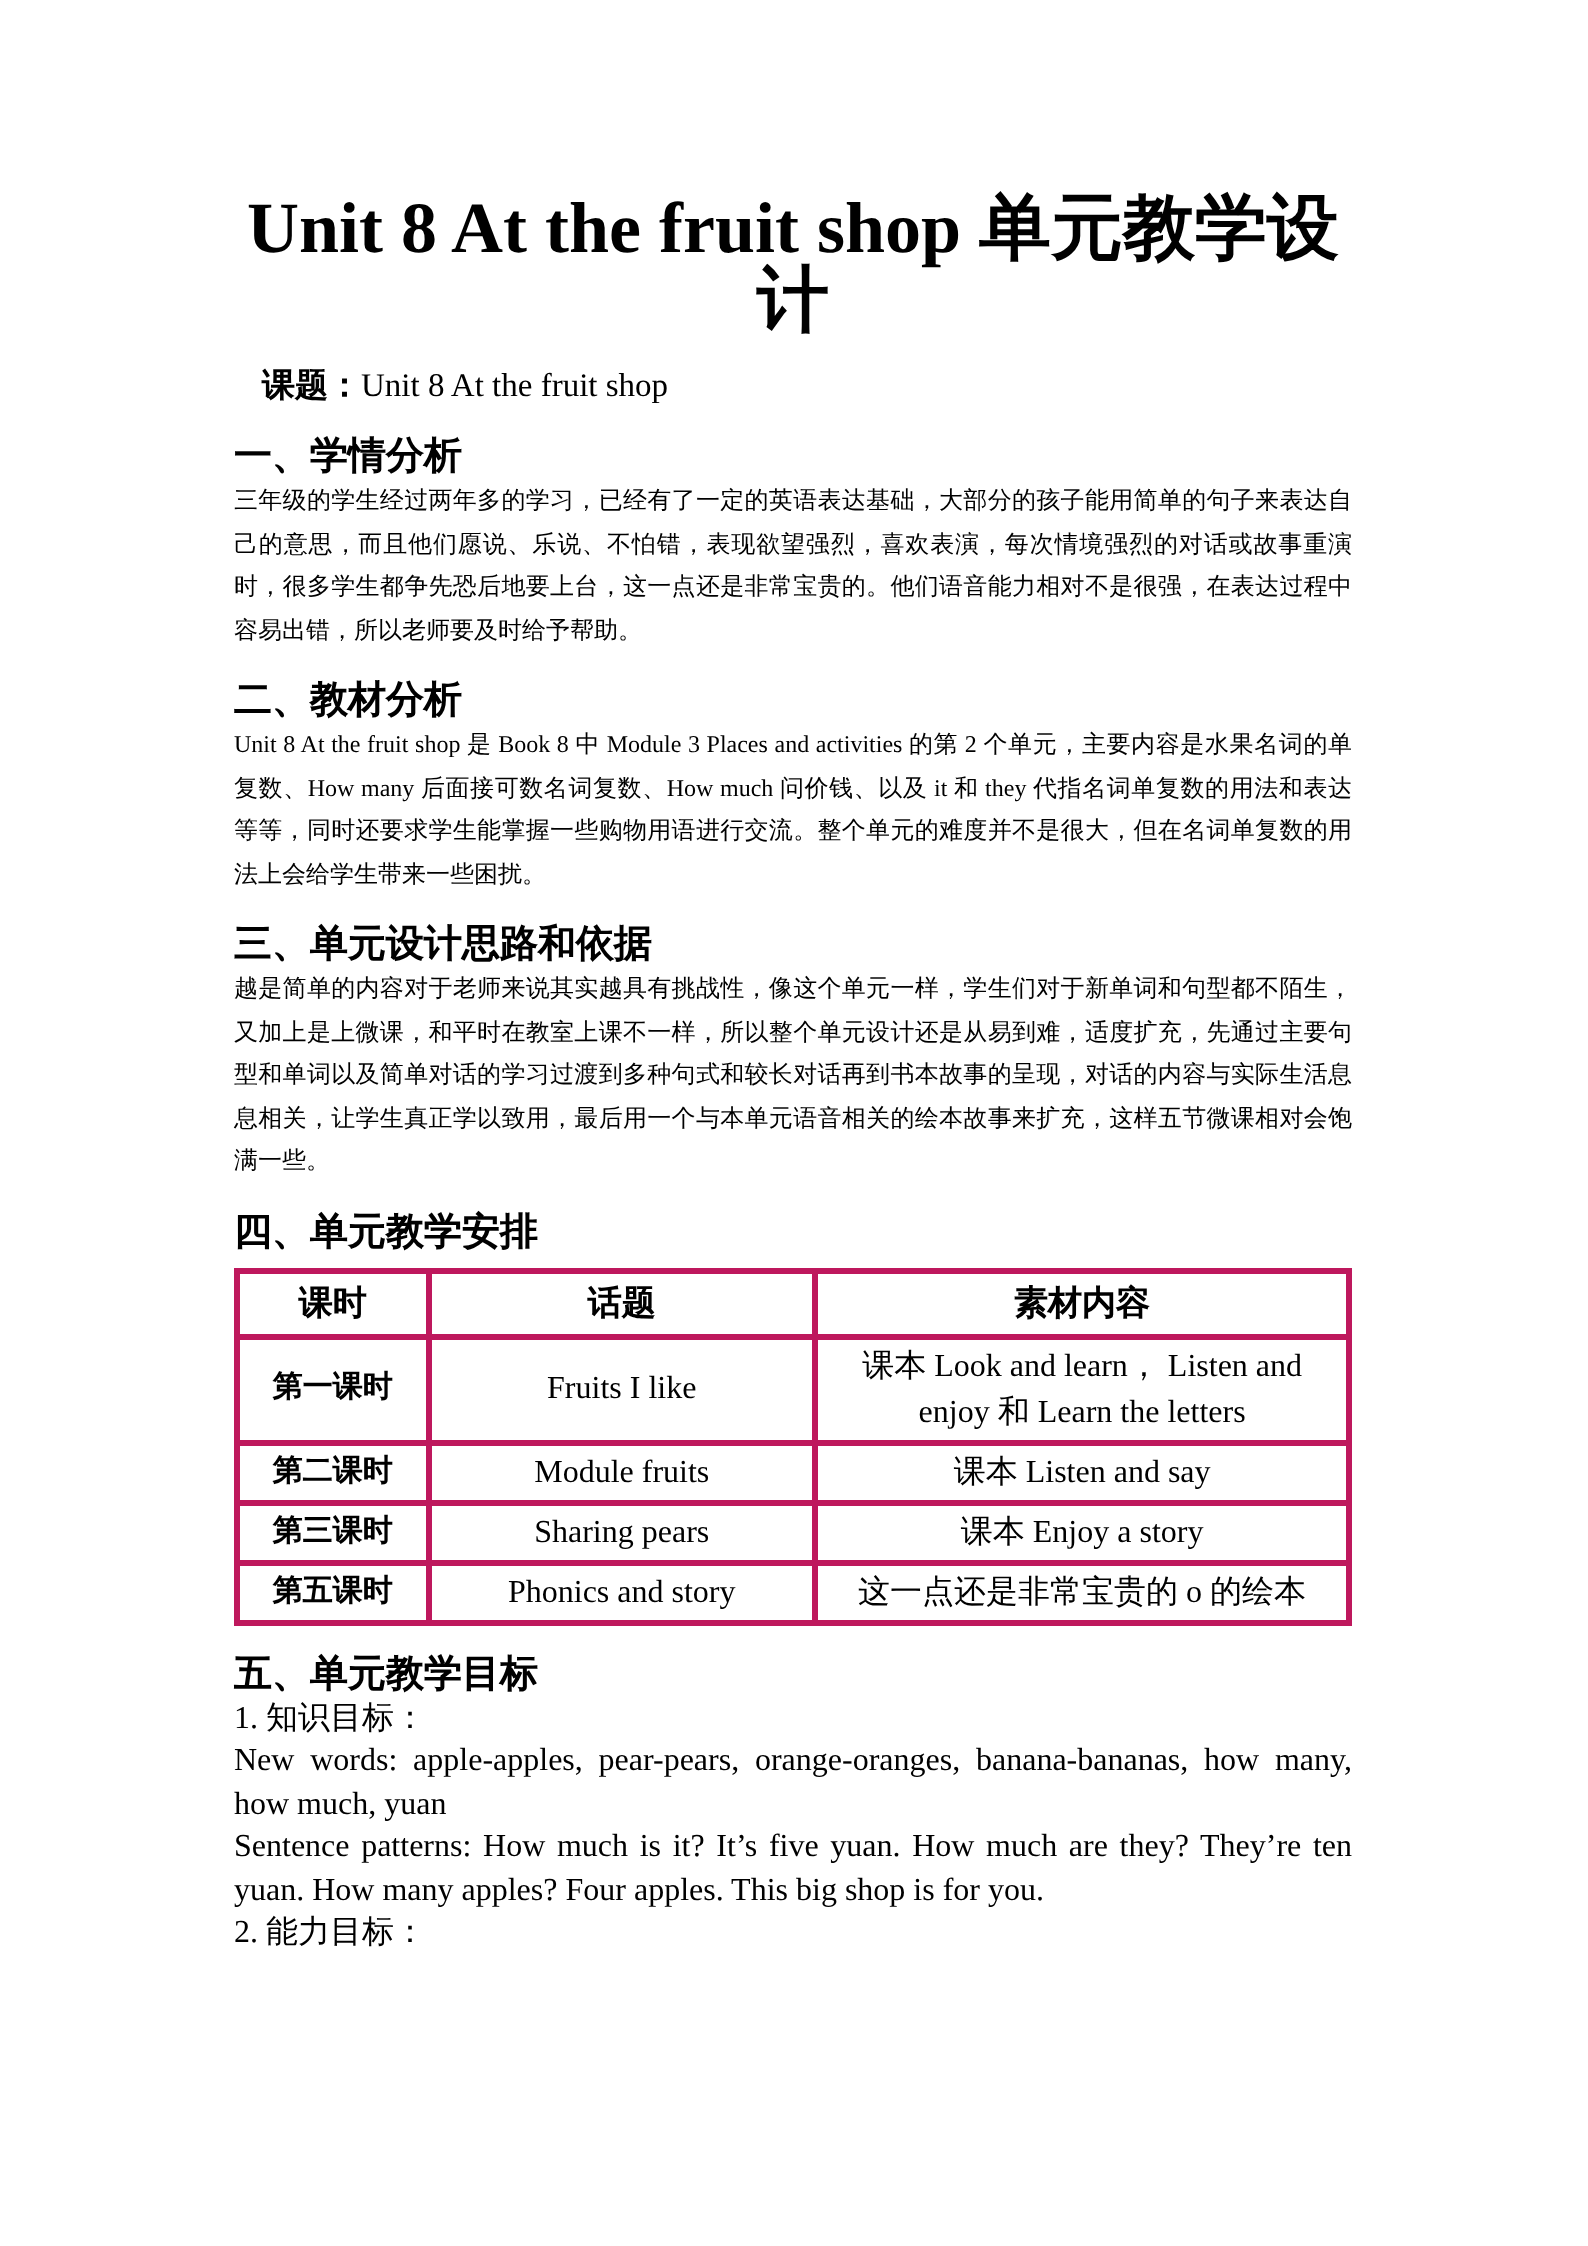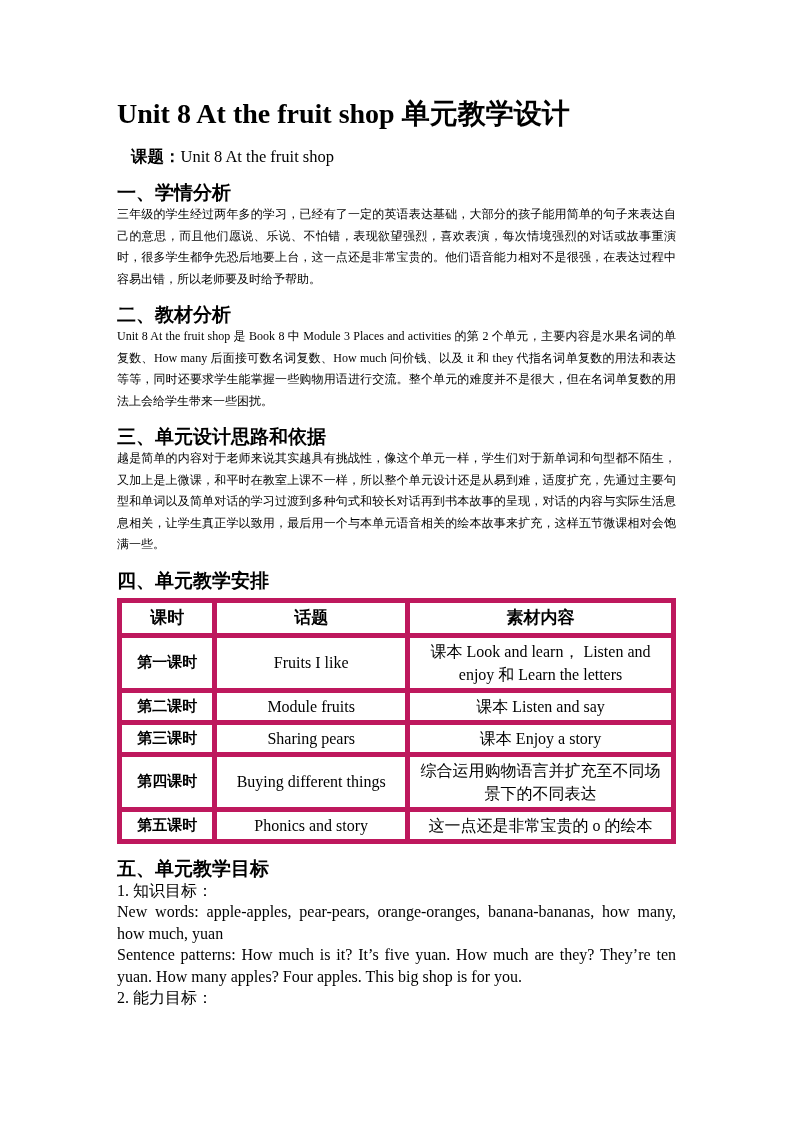--- a/index.html
+++ b/index.html
@@ -13,22 +13,23 @@
     height: 1123px;
     margin: 0 auto;
     background: #ffffff;
     color: #000000;
     box-sizing: border-box;
     padding: 96px 118px 0 117px;
     font-family: "Liberation Serif", "DejaVu Serif", serif;
     overflow: hidden;
   }
   .doc-title {
-    font-size: 28px;
+    font-size: 36px;
     font-weight: bold;
+    text-align: center;
     line-height: 36px;
     margin: 0 0 14px 0;
   }
   .topic-line {
     font-size: 16.5px;
     line-height: 22px;
     margin: 14px;
   }
   .topic-label {
     font-weight: bold;
@@ -53,21 +54,21 @@
   }
   table.schedule {
     width: 100%;
     border-collapse: collapse;
     table-layout: fixed;
     margin-top: 6px;
     font-size: 16px;
   }
   .schedule th,
   .schedule td {
-    border: 5px solid #be185d;
+    border: 3px solid #be185d;
     text-align: center;
     vertical-align: middle;
     padding: 2px 6px;
     line-height: 23px;
     overflow: hidden;
   }
   .schedule th {
     font-size: 17px;
     font-weight: bold;
     line-height: 26px;
@@ -123,25 +124,20 @@
         <td class="period">第二课时</td>
         <td>Module fruits</td>
         <td>课本 Listen and say</td>
       </tr>
       <tr>
         <td class="period">第三课时</td>
         <td>Sharing pears</td>
         <td>课本 Enjoy a story</td>
       </tr>
       <tr>
-        <td class="period">第四课时</td>
-        <td>Buying different things</td>
-        <td>综合运用购物语言并扩充至不同场景下的不同表达</td>
-      </tr>
-      <tr>
         <td class="period">第五课时</td>
         <td>Phonics and story</td>
         <td>这一点还是非常宝贵的 o 的绘本</td>
       </tr>
     </tbody>
   </table>
 
   <h2 class="sec-heading">五、单元教学目标</h2>
 
   <div class="objectives-block">

